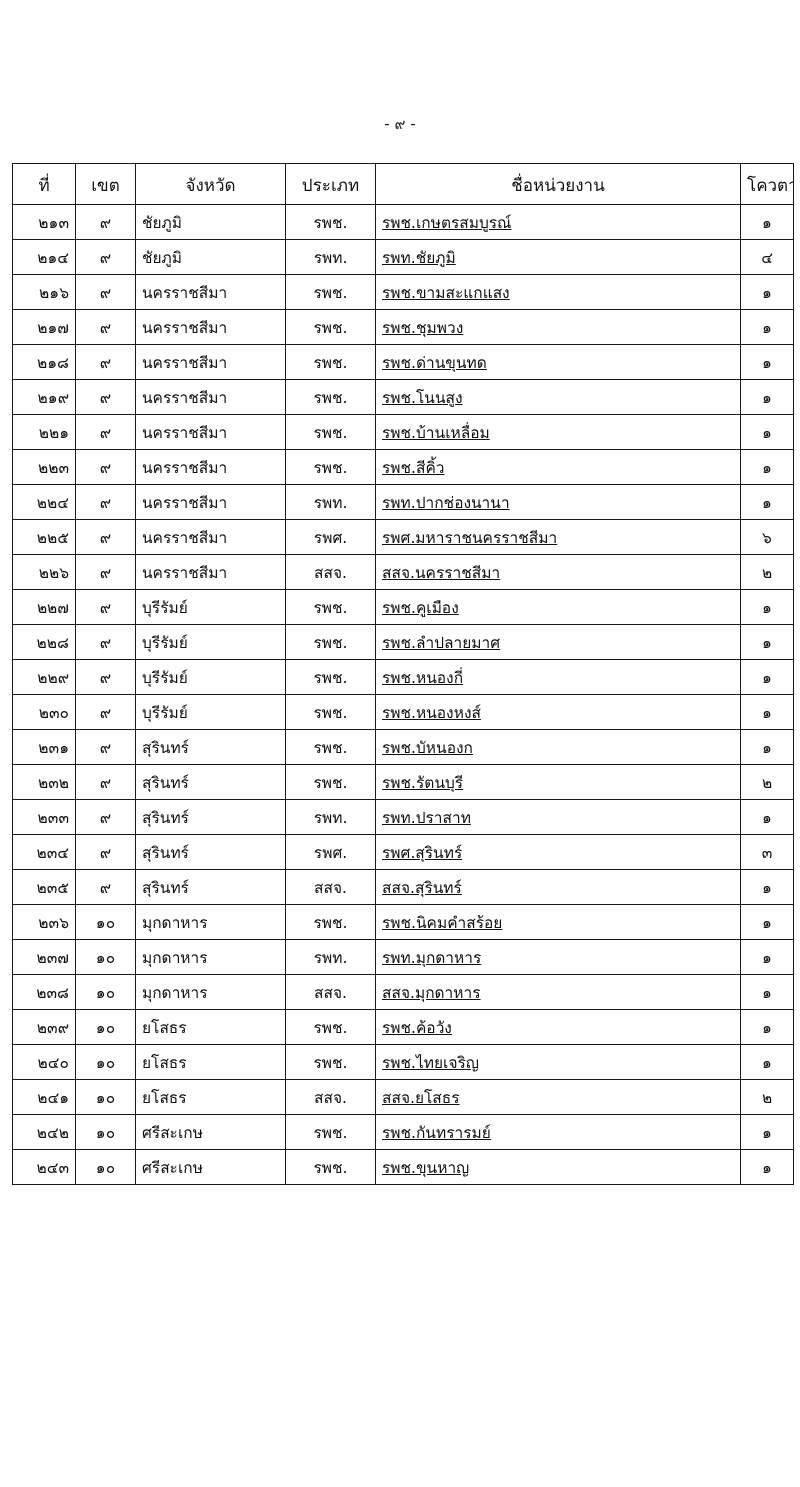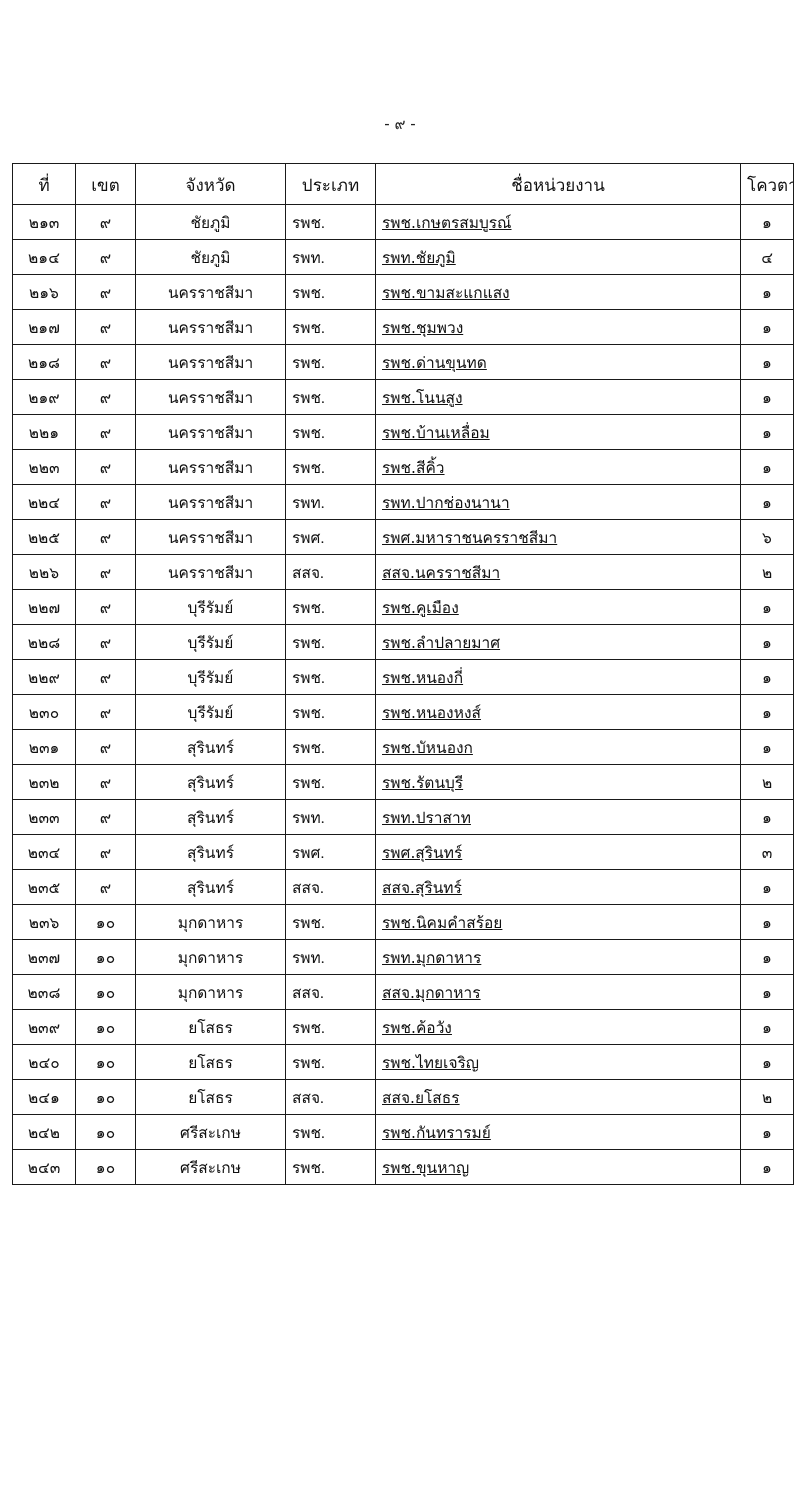--- a/index.html
+++ b/index.html
@@ -42,24 +42,24 @@
   }
   table.quota-table th {
     height: 40px;
     font-weight: normal;
     font-size: 17px;
     text-align: center;
   }
   table.quota-table td {
     height: 34px;
   }
-  .c-no { text-align: center; }
+  .c-no { text-align: right; }
   .c-zone { text-align: center; }
-  .c-prov { text-align: center; }
-  .c-type { text-align: left; font-family: Liberation Serif, serif; }
+  .c-prov { text-align: left; }
+  .c-type { text-align: center; }
   .c-name { text-align: left; text-decoration: underline; }
   .c-quota { text-align: center; }
 </style>
 </head>
 <body>
 
 <div class="page-number">- ๙ -</div>
 
 <table class="quota-table">
   <colgroup>

